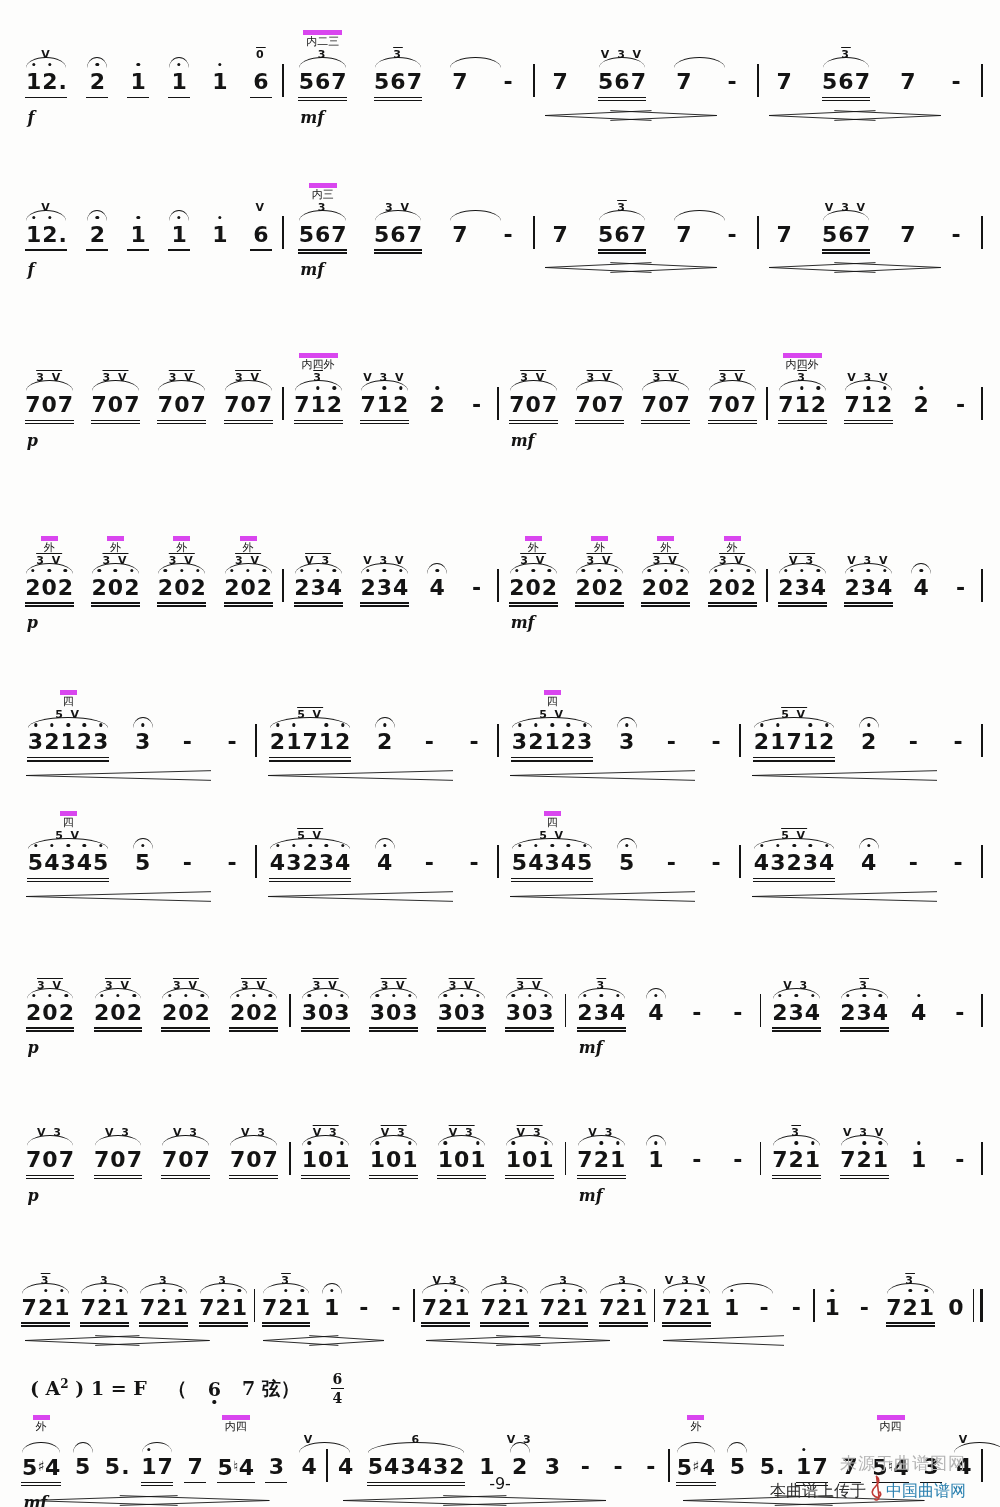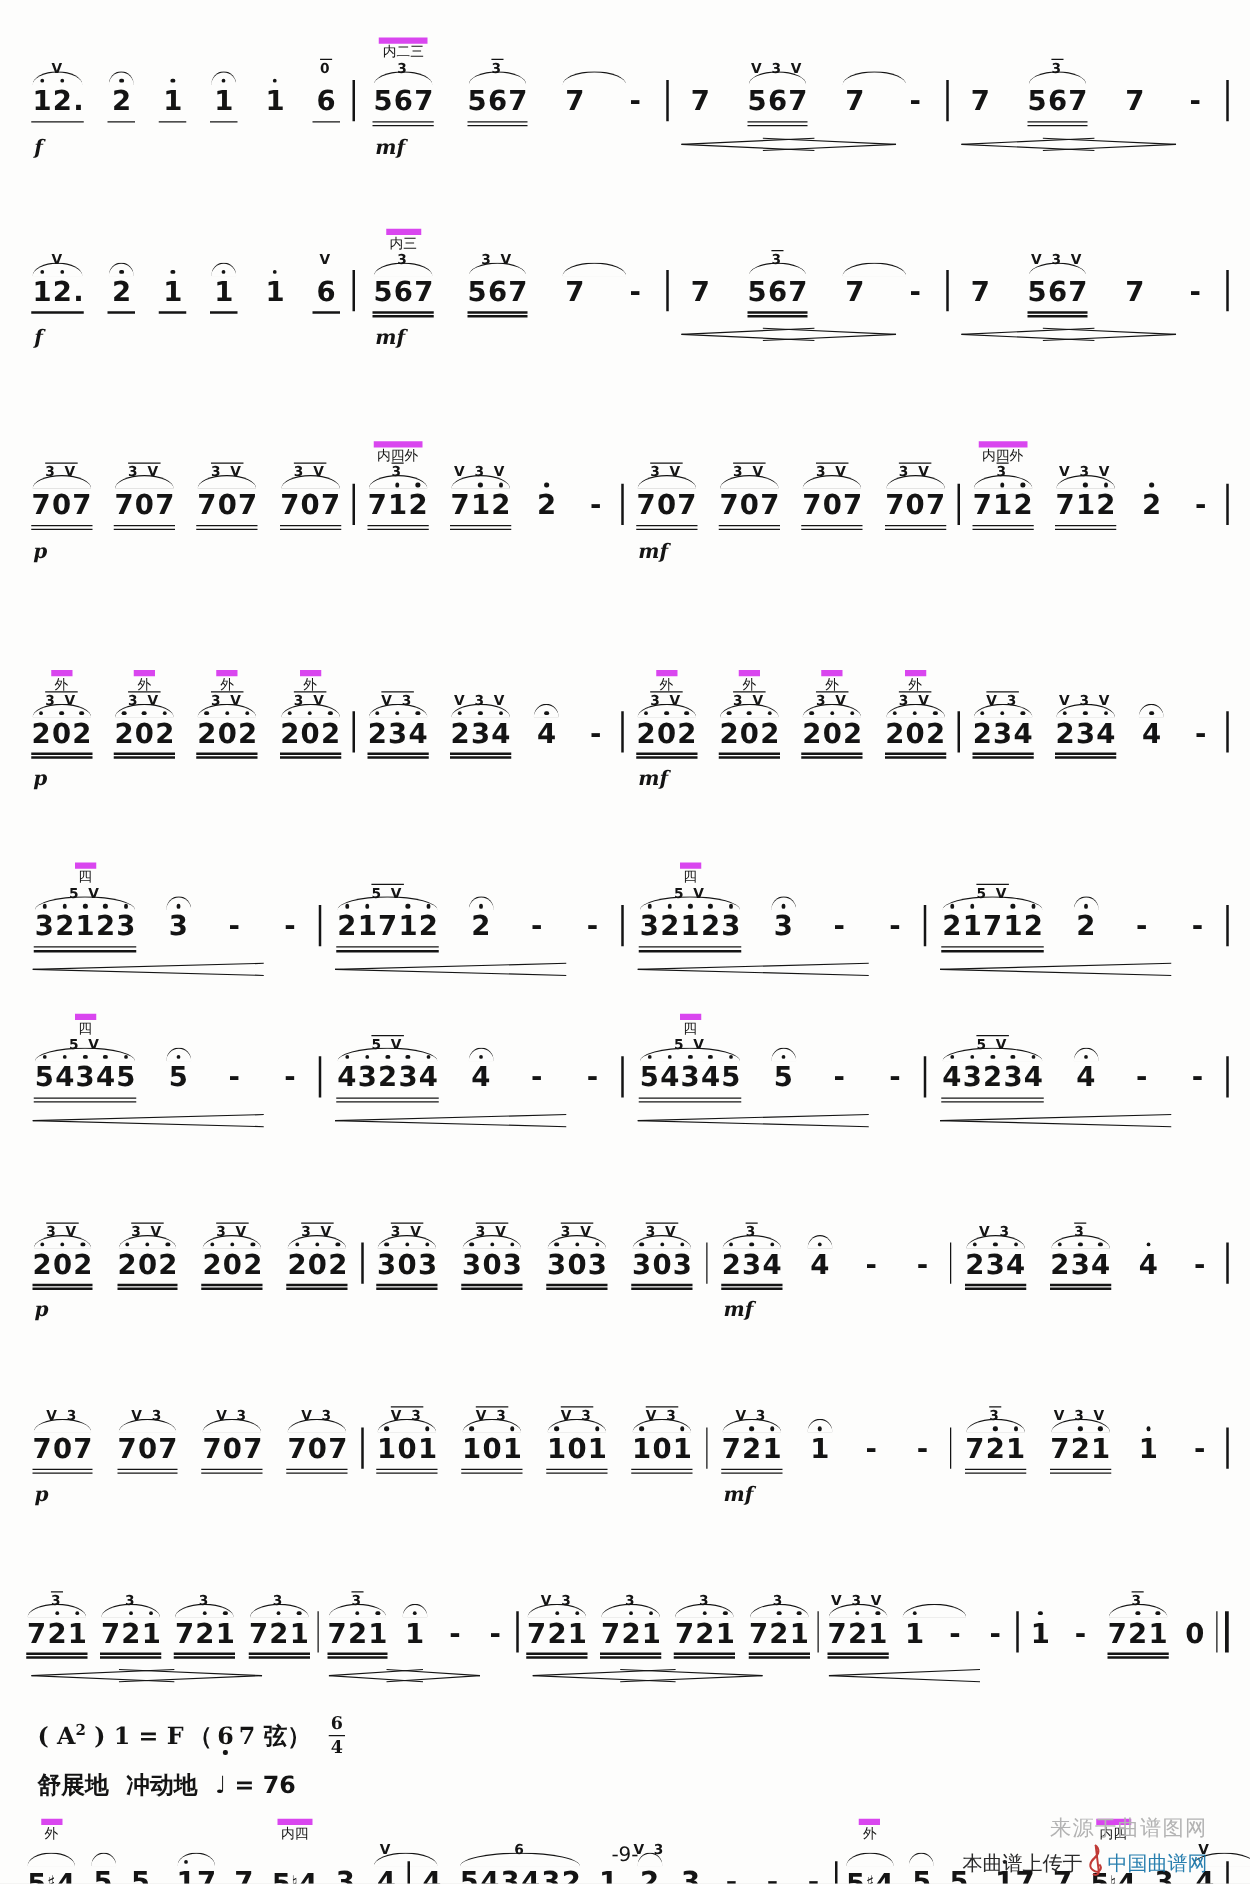--- a/index.html
+++ b/index.html
@@ -28,21 +28,21 @@
       width:3.4px;height:3.4px;border-radius:50%;background:#141414;}
   .uls{height:8px;display:flex;flex-direction:column;align-self:stretch;gap:1.6px;padding-top:1.6px;}
   .ul{height:1.5px;background:#141414;width:100%;display:block;border:0;margin:0;}
   .dyn{position:absolute;top:100%;left:2px;margin-top:3px;
        font:italic bold 16px "DejaVu Serif",serif;}
   .hprow{position:absolute;top:100%;left:4%;width:78%;height:13px;margin-top:4px;}
   .hprow svg{width:100%;height:100%;display:block;}
   .bar{width:1.7px;background:#141414;height:33px;margin:0 1px 8px;flex:0 0 auto;align-self:flex-end;}
   .bar.dbl{width:6px;background:transparent;border-left:1.7px solid #141414;border-right:3.4px solid #141414;}
   .keyline{margin:6px 0 10px 14px;font-size:19px;font-weight:bold;
-           font-family:"DejaVu Serif","DejaVu Sans",serif;display:flex;align-items:center;gap:4px;}
+           font-family:"DejaVu Serif","DejaVu Sans",serif;display:flex;align-items:center;gap:21px;}
   .keyline sup{font-size:12px;}
   .low6{position:relative;display:inline-block;}
   .low6 .ld{position:absolute;left:50%;bottom:-4px;transform:translateX(-50%);
             width:3.4px;height:3.4px;border-radius:50%;background:#141414;}
   .frac{display:inline-flex;flex-direction:column;align-items:center;line-height:1;margin-left:10px;}
   .frac b{font-size:14px;}
   .frac .fb{width:13px;height:1.6px;background:#141414;margin:1.5px 0;display:block;}
   .tempoline{margin:0 0 14px 14px;font-size:19px;font-weight:bold;display:flex;align-items:center;gap:14px;}
   .score2{width:968px;}
   .footer{position:absolute;left:0;right:0;bottom:6px;height:58px;}
@@ -1815,25 +1815,20 @@
     <span>（</span>
     <span class="low6"><span>6</span><i class="ld"></i></span>
     <span>7 弦）</span>
     <span class="frac">
       <b>6</b>
       <span class="fb"></span>
       <b>4</b>
     </span>
   </div>
 
-  <div class="tempoline">
-    <span>舒展地</span>
-    <span>冲动地</span>
-    <span><span>♩</span> <span>= 76</span></span>
-  </div>
 
   <div class="score2">
       <div class="system" style="margin-bottom: 0px;">
         <div class="measure">
           <div class="mrow">
             <span class="grp">
               <span class="zh has">外</span>
               <span class="toprow">
                 <span class="arc"></span>
               </span>

